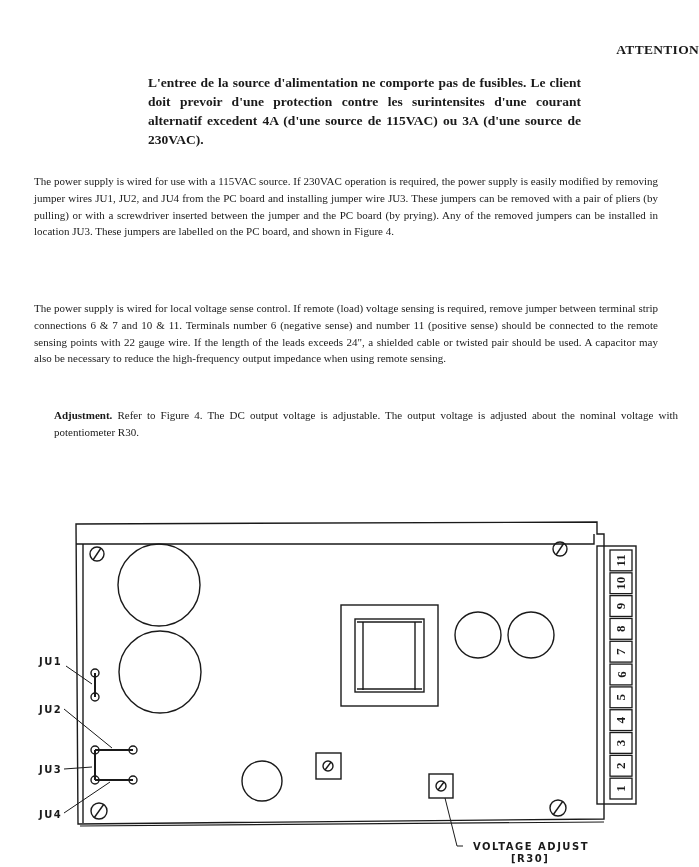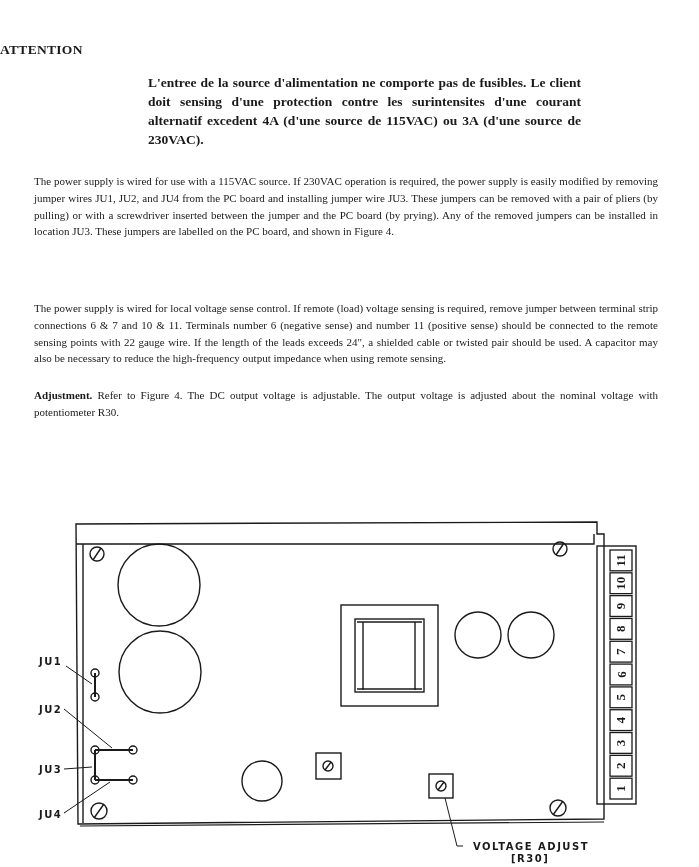--- a/index.html
+++ b/index.html
@@ -1,43 +1,43 @@
 <!DOCTYPE html>
 <html><head>
   <meta charset="utf-8">
   <style>
     html, body { margin: 0; padding: 0; background: #ffffff; }
     body { width: 699px; height: 867px; position: relative; overflow: hidden; color: #1a1a1a; }
     #attention-title {
-      position: absolute; left: 0; width: 699px; top: 42px; text-align: left;
+      position: absolute; left: 0; width: 699px; top: 42px; text-align: right;
       font-family: "Liberation Serif", serif; font-weight: bold; font-size: 13.5px; letter-spacing: 0.3px;
     }
     #attention-body {
       position: absolute; left: 148px; width: 433px; top: 73px;
       font-family: "Liberation Serif", serif; font-weight: bold; font-size: 13.5px; line-height: 19px;
       text-align: justify; text-align-last: left;
     }
     .para {
       position: absolute; left: 34px; width: 624px;
       font-family: "Liberation Serif", serif; font-size: 11px; line-height: 16.8px;
       text-align: justify;
     }
     #para-1 { top: 173px; }
     #para-2 { top: 300px; }
-    #para-3 { top: 387px; }
+    #para-3 { top: 407px; margin-left: 20px; }
     .bold { font-weight: bold; }
     #diagram { position: absolute; left: 0; top: 500px; width: 699px; height: 367px; }
     .lbl { font-family: "DejaVu Sans", sans-serif; font-size: 10px; font-weight: bold; letter-spacing: 1.5px; fill: #1a1a1a; }
     .term { font-family: "Liberation Serif", serif; font-size: 13px; font-weight: bold; fill: #1a1a1a; }
   </style>
 </head>
 <body>
 
 <div id="attention-title">ATTENTION</div>
-<div id="attention-body">L'entree de la source d'alimentation ne comporte pas de fusibles.  Le client doit sensing d'une protection contre les surintensites d'une courant alternatif excedent 4A (d'une source de 115VAC) ou 3A (d'une source de 230VAC).</div>
+<div id="attention-body">L'entree de la source d'alimentation ne comporte pas de fusibles.  Le client doit prevoir d'une protection contre les surintensites d'une courant alternatif excedent 4A (d'une source de 115VAC) ou 3A (d'une source de 230VAC).</div>
 
 <div id="para-1" class="para">The power supply is wired for use with a 115VAC source.  If 230VAC operation is required, the power supply is easily modified by removing jumper wires JU1, JU2, and JU4 from the PC board and installing jumper wire JU3.  These jumpers can be removed with a pair of pliers (by pulling) or with a screwdriver inserted between the jumper and the PC board (by prying).  Any of the removed jumpers can be installed in location JU3. These jumpers are labelled on the PC board, and shown in Figure 4.</div>
 <div id="para-2" class="para">The power supply is wired for local voltage sense control.  If remote (load) voltage sensing is required, remove jumper between terminal strip connections 6 &amp; 7 and 10 &amp; 11.  Terminals number 6 (negative sense) and number 11 (positive sense) should be connected to the remote sensing points with 22 gauge wire.  If the length of the leads exceeds 24", a shielded cable or twisted pair should be used.  A capacitor may also be necessary to reduce the high-frequency output impedance when using remote sensing.</div>
 <div id="para-3" class="para"><span class="bold">Adjustment.</span><span>  Refer to Figure 4.  The DC output voltage is adjustable.  The output voltage is adjusted about the nominal voltage with potentiometer R30.</span></div>
 
 <svg id="diagram" viewBox="0 500 699 367" xmlns="http://www.w3.org/2000/svg">
   <g fill="none" stroke="#1a1a1a" stroke-width="1.4">
 
     <path d="M76 524 L597 522 L597 534 L604 534 L604 819 L78 824 Z"></path>
     <path d="M76 544 L594 544 L594 534"></path>

